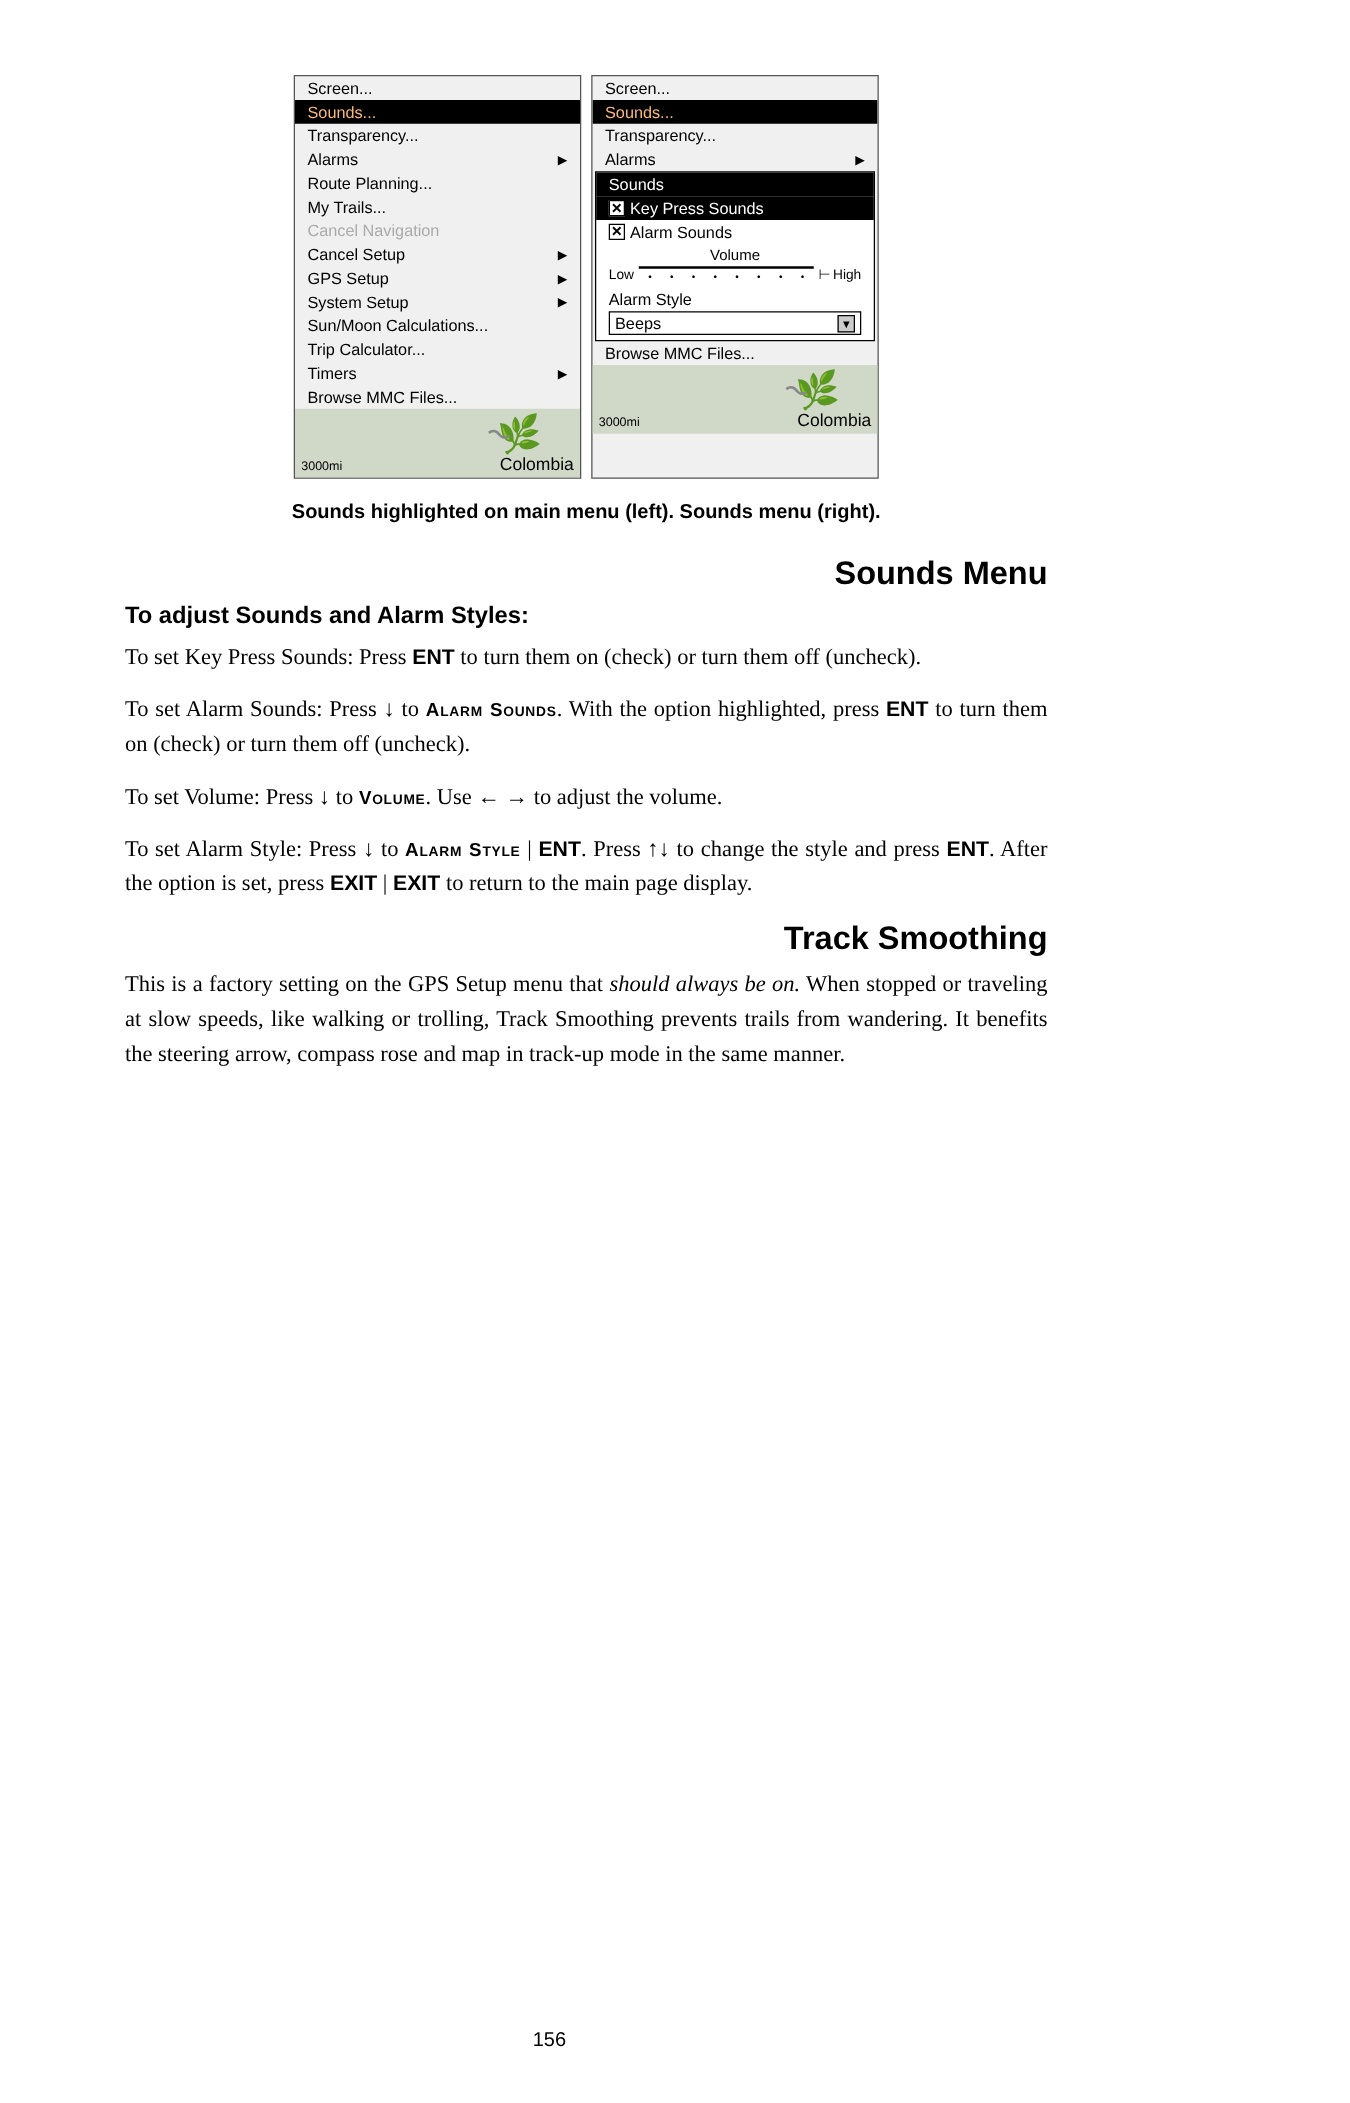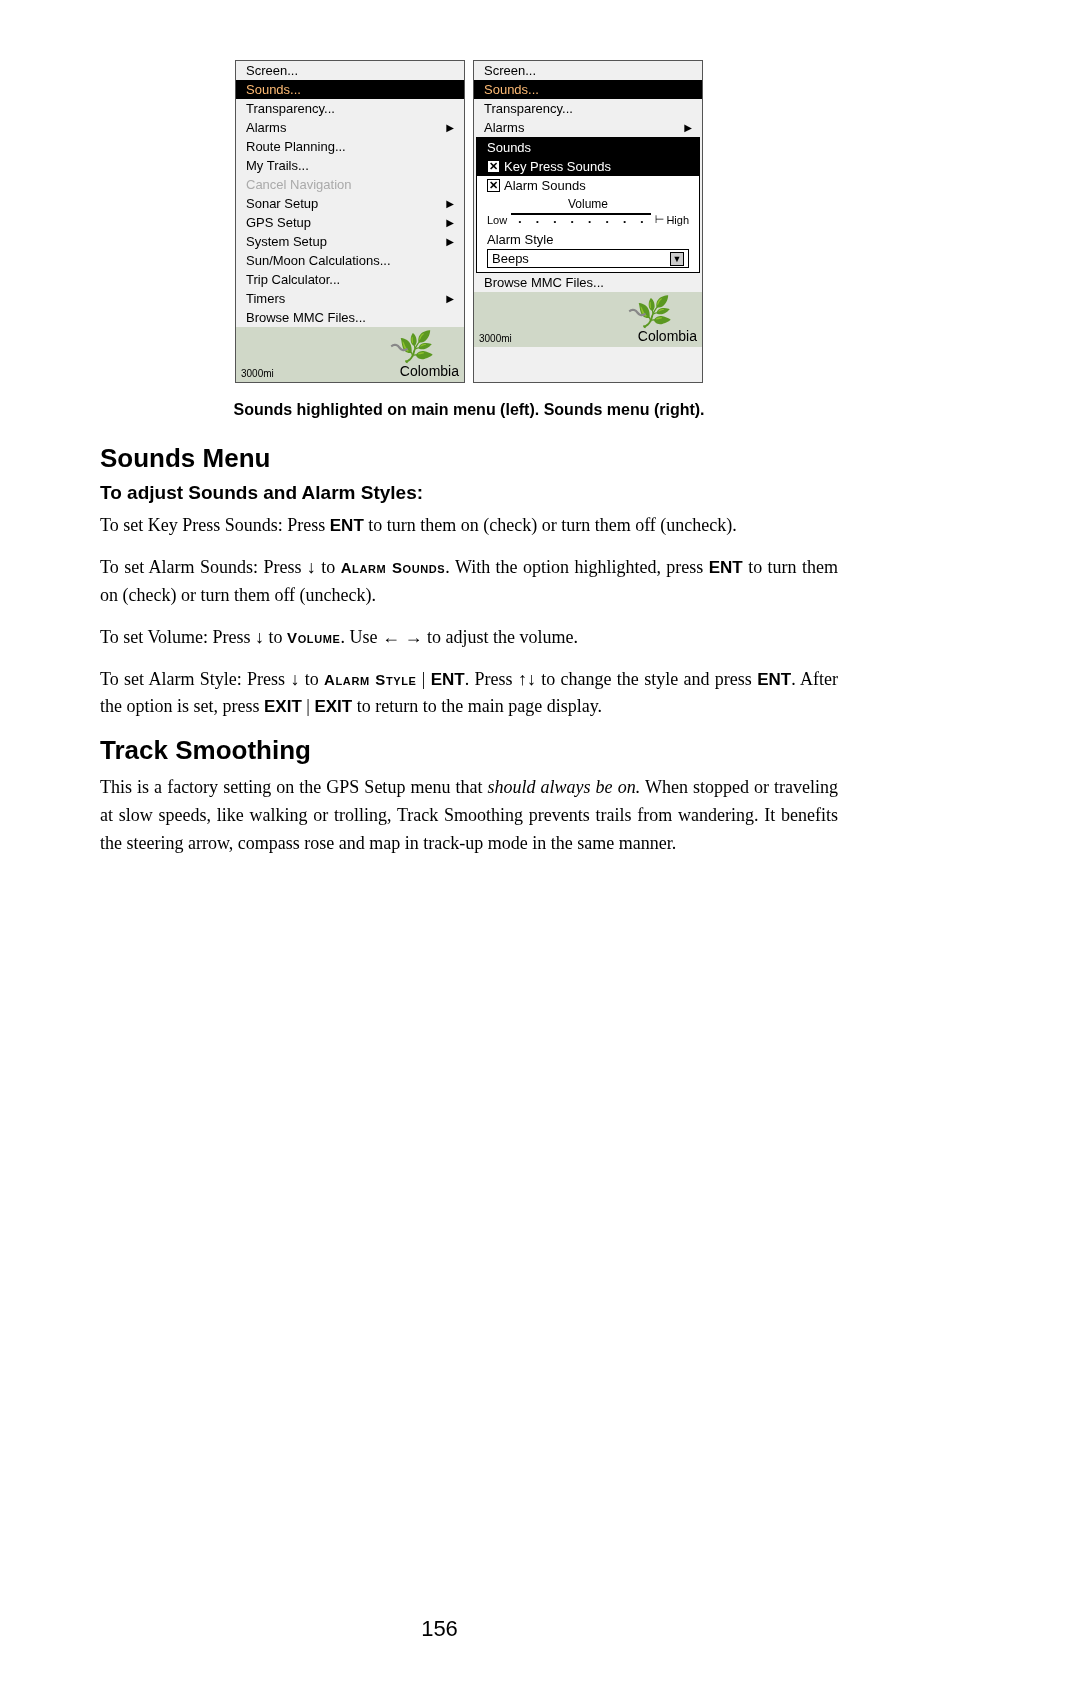--- a/index.html
+++ b/index.html
@@ -168,20 +168,21 @@
       font-weight: bold;
       margin-bottom: 24px;
     }
 
     
     .section-title {
       font-size: 26px;
       font-weight: bold;
       margin-bottom: 8px;
       font-family: Arial, Helvetica, sans-serif;
+      text-align: right;
     }
 
     .subsection-title {
       font-size: 19px;
       font-weight: bold;
       margin-bottom: 8px;
       font-family: Arial, Helvetica, sans-serif;
     }
 
     .body-paragraph {
@@ -212,40 +213,40 @@
       font-weight: bold;
       letter-spacing: 0.04em;
     }
 
     
     .page-number {
       position: absolute;
       bottom: 40px;
       left: 50%;
       transform: translateX(-50%);
-      font-size: 22px;
+      font-size: 16px;
       font-family: Arial, Helvetica, sans-serif;
     }
   </style>
 </head>
 <body>
 
 <div class="page">
 
   <div class="screenshot-area">
 
     <div class="menu-panel">
       <div class="menu-item">Screen...</div>
       <div class="menu-item selected">Sounds...</div>
       <div class="menu-item">Transparency...</div>
       <div class="menu-item has-arrow">Alarms</div>
       <div class="menu-item">Route Planning...</div>
       <div class="menu-item">My Trails...</div>
       <div class="menu-item dimmed">Cancel Navigation</div>
-      <div class="menu-item has-arrow">Sonar Setup</div>
+      <div class="menu-item has-arrow">Cancel Setup</div>
       <div class="menu-item has-arrow">GPS Setup</div>
       <div class="menu-item has-arrow">System Setup</div>
       <div class="menu-item">Sun/Moon Calculations...</div>
       <div class="menu-item">Trip Calculator...</div>
       <div class="menu-item has-arrow">Timers</div>
       <div class="menu-item">Browse MMC Files...</div>
       <div class="map-footer">
         <div style="position:absolute;right:30px;top:4px;font-size:28px;color:#666;transform:rotate(-5deg);">🌿</div>
         <div style="position:absolute;right:55px;top:8px;font-size:20px;color:#888;transform:rotate(15deg);">〜</div>
         <div class="map-footer-text-left">3000mi</div>

